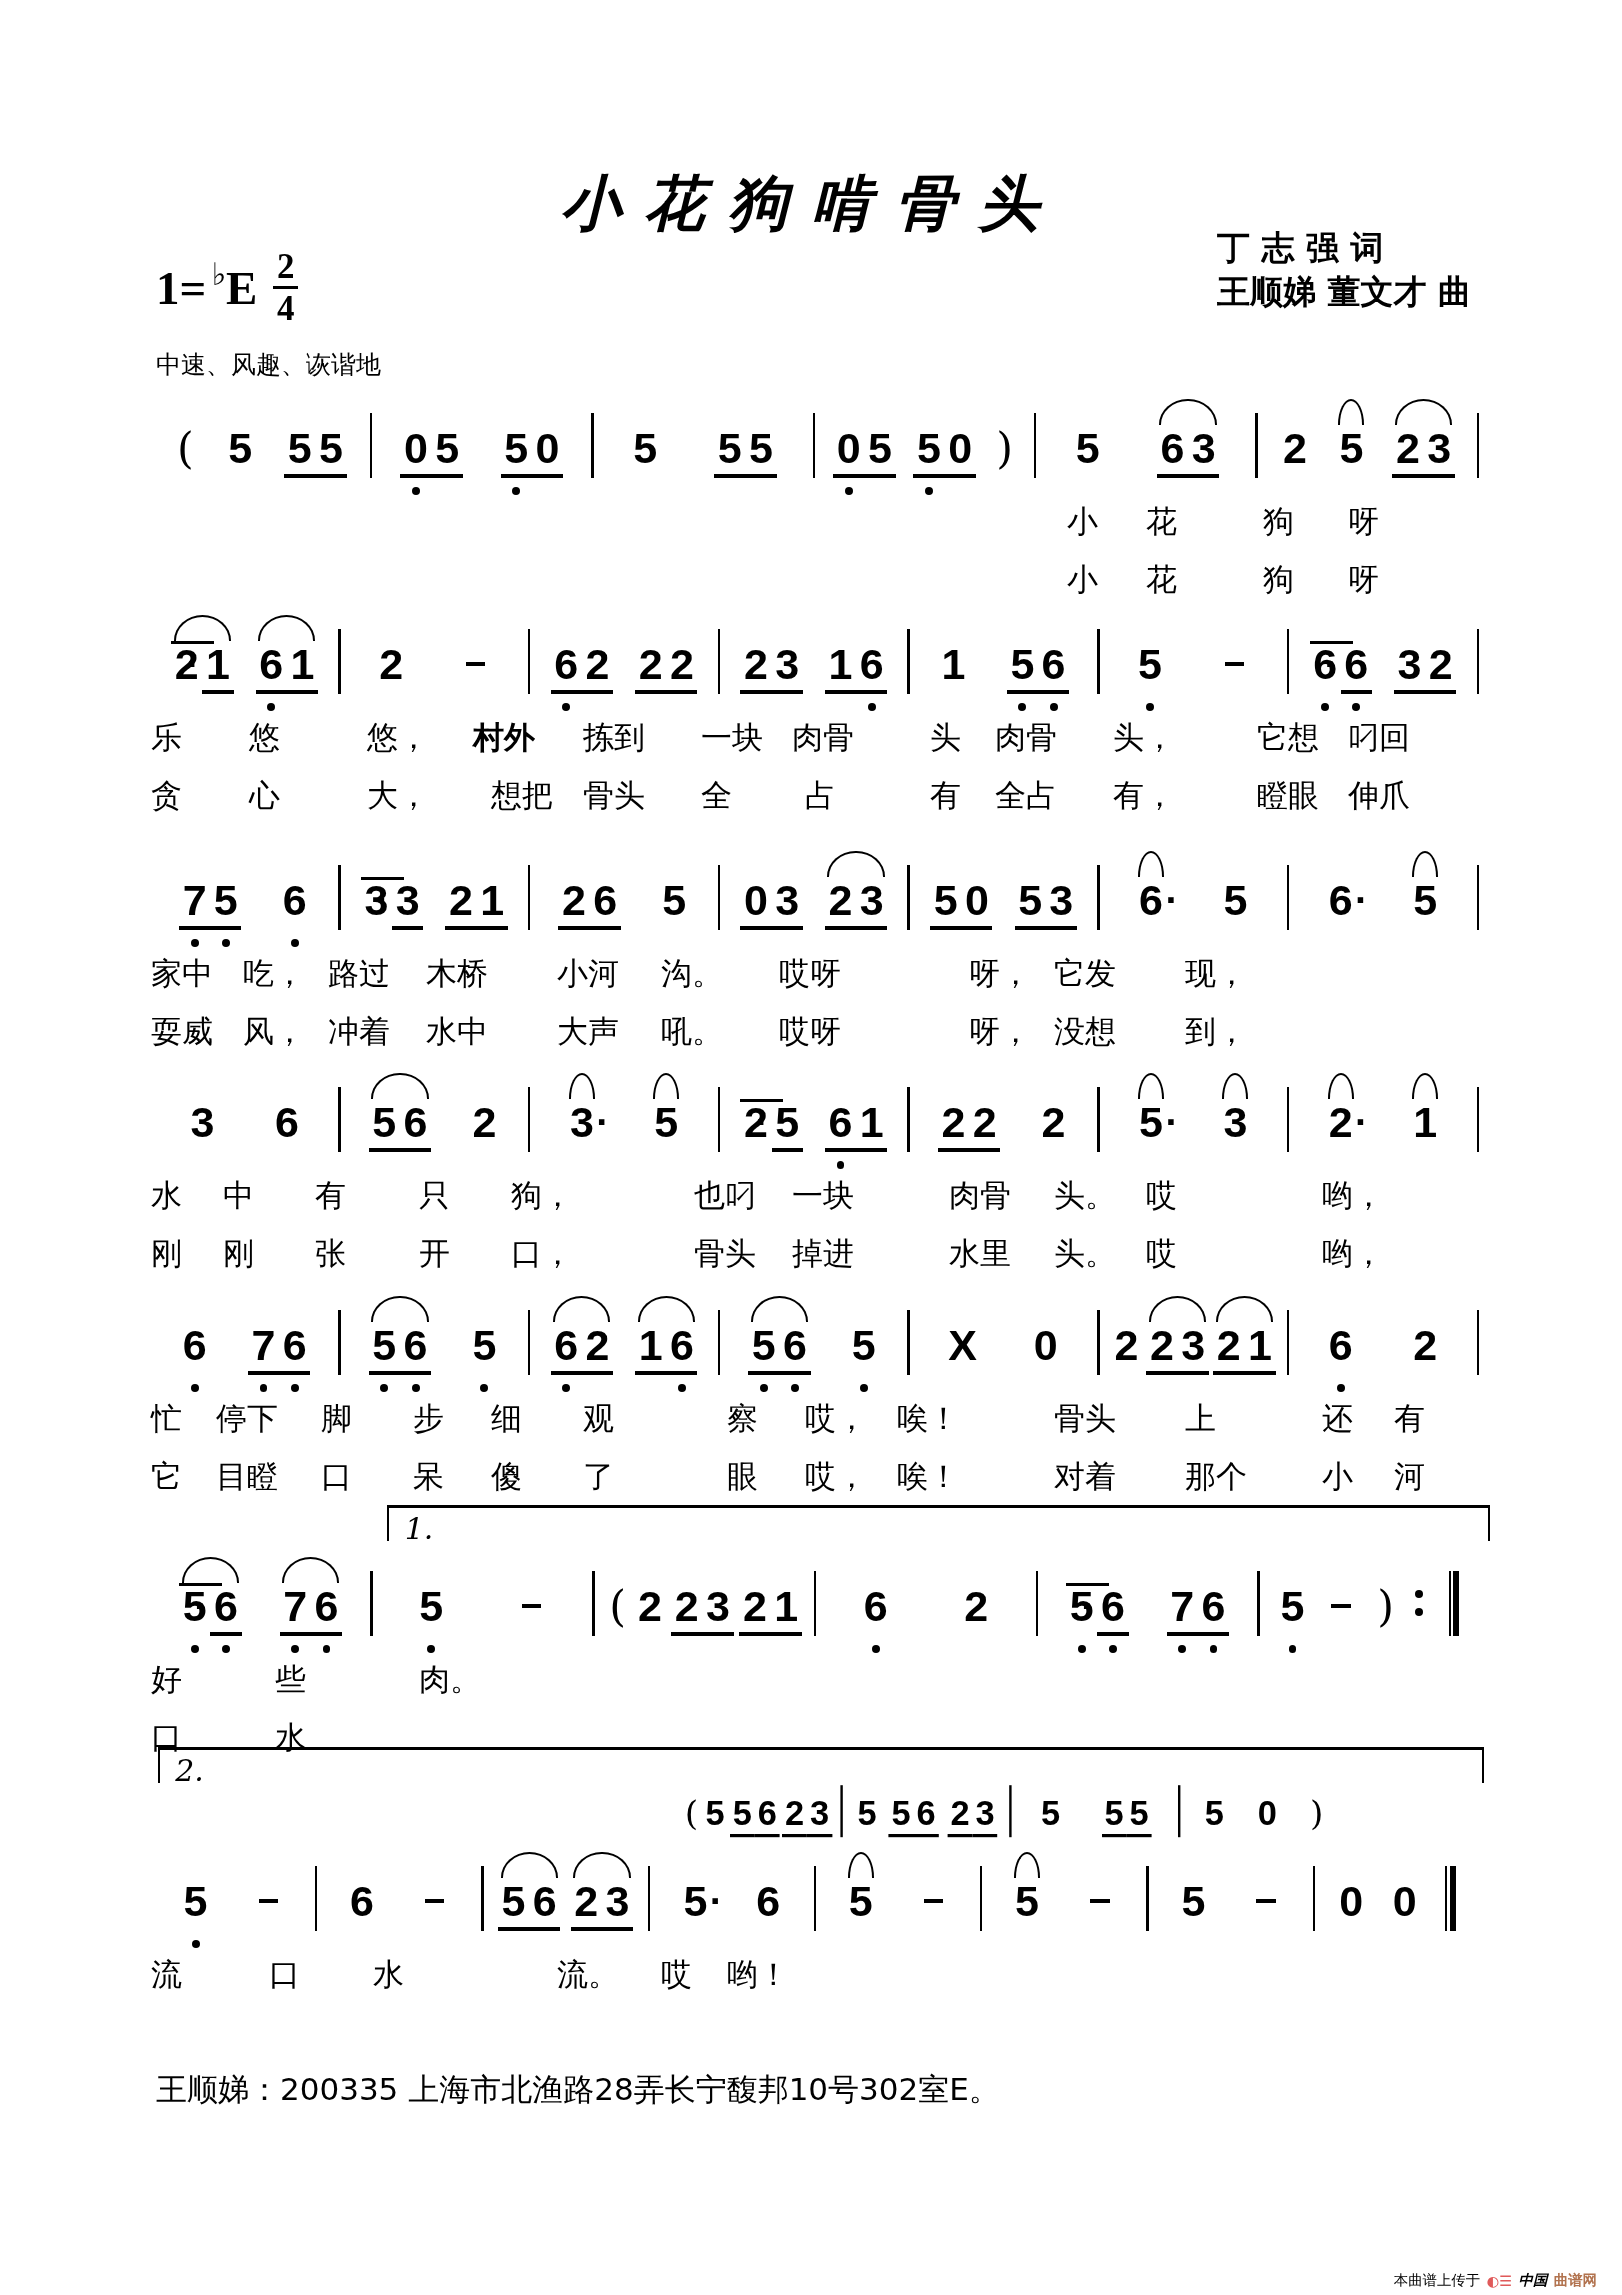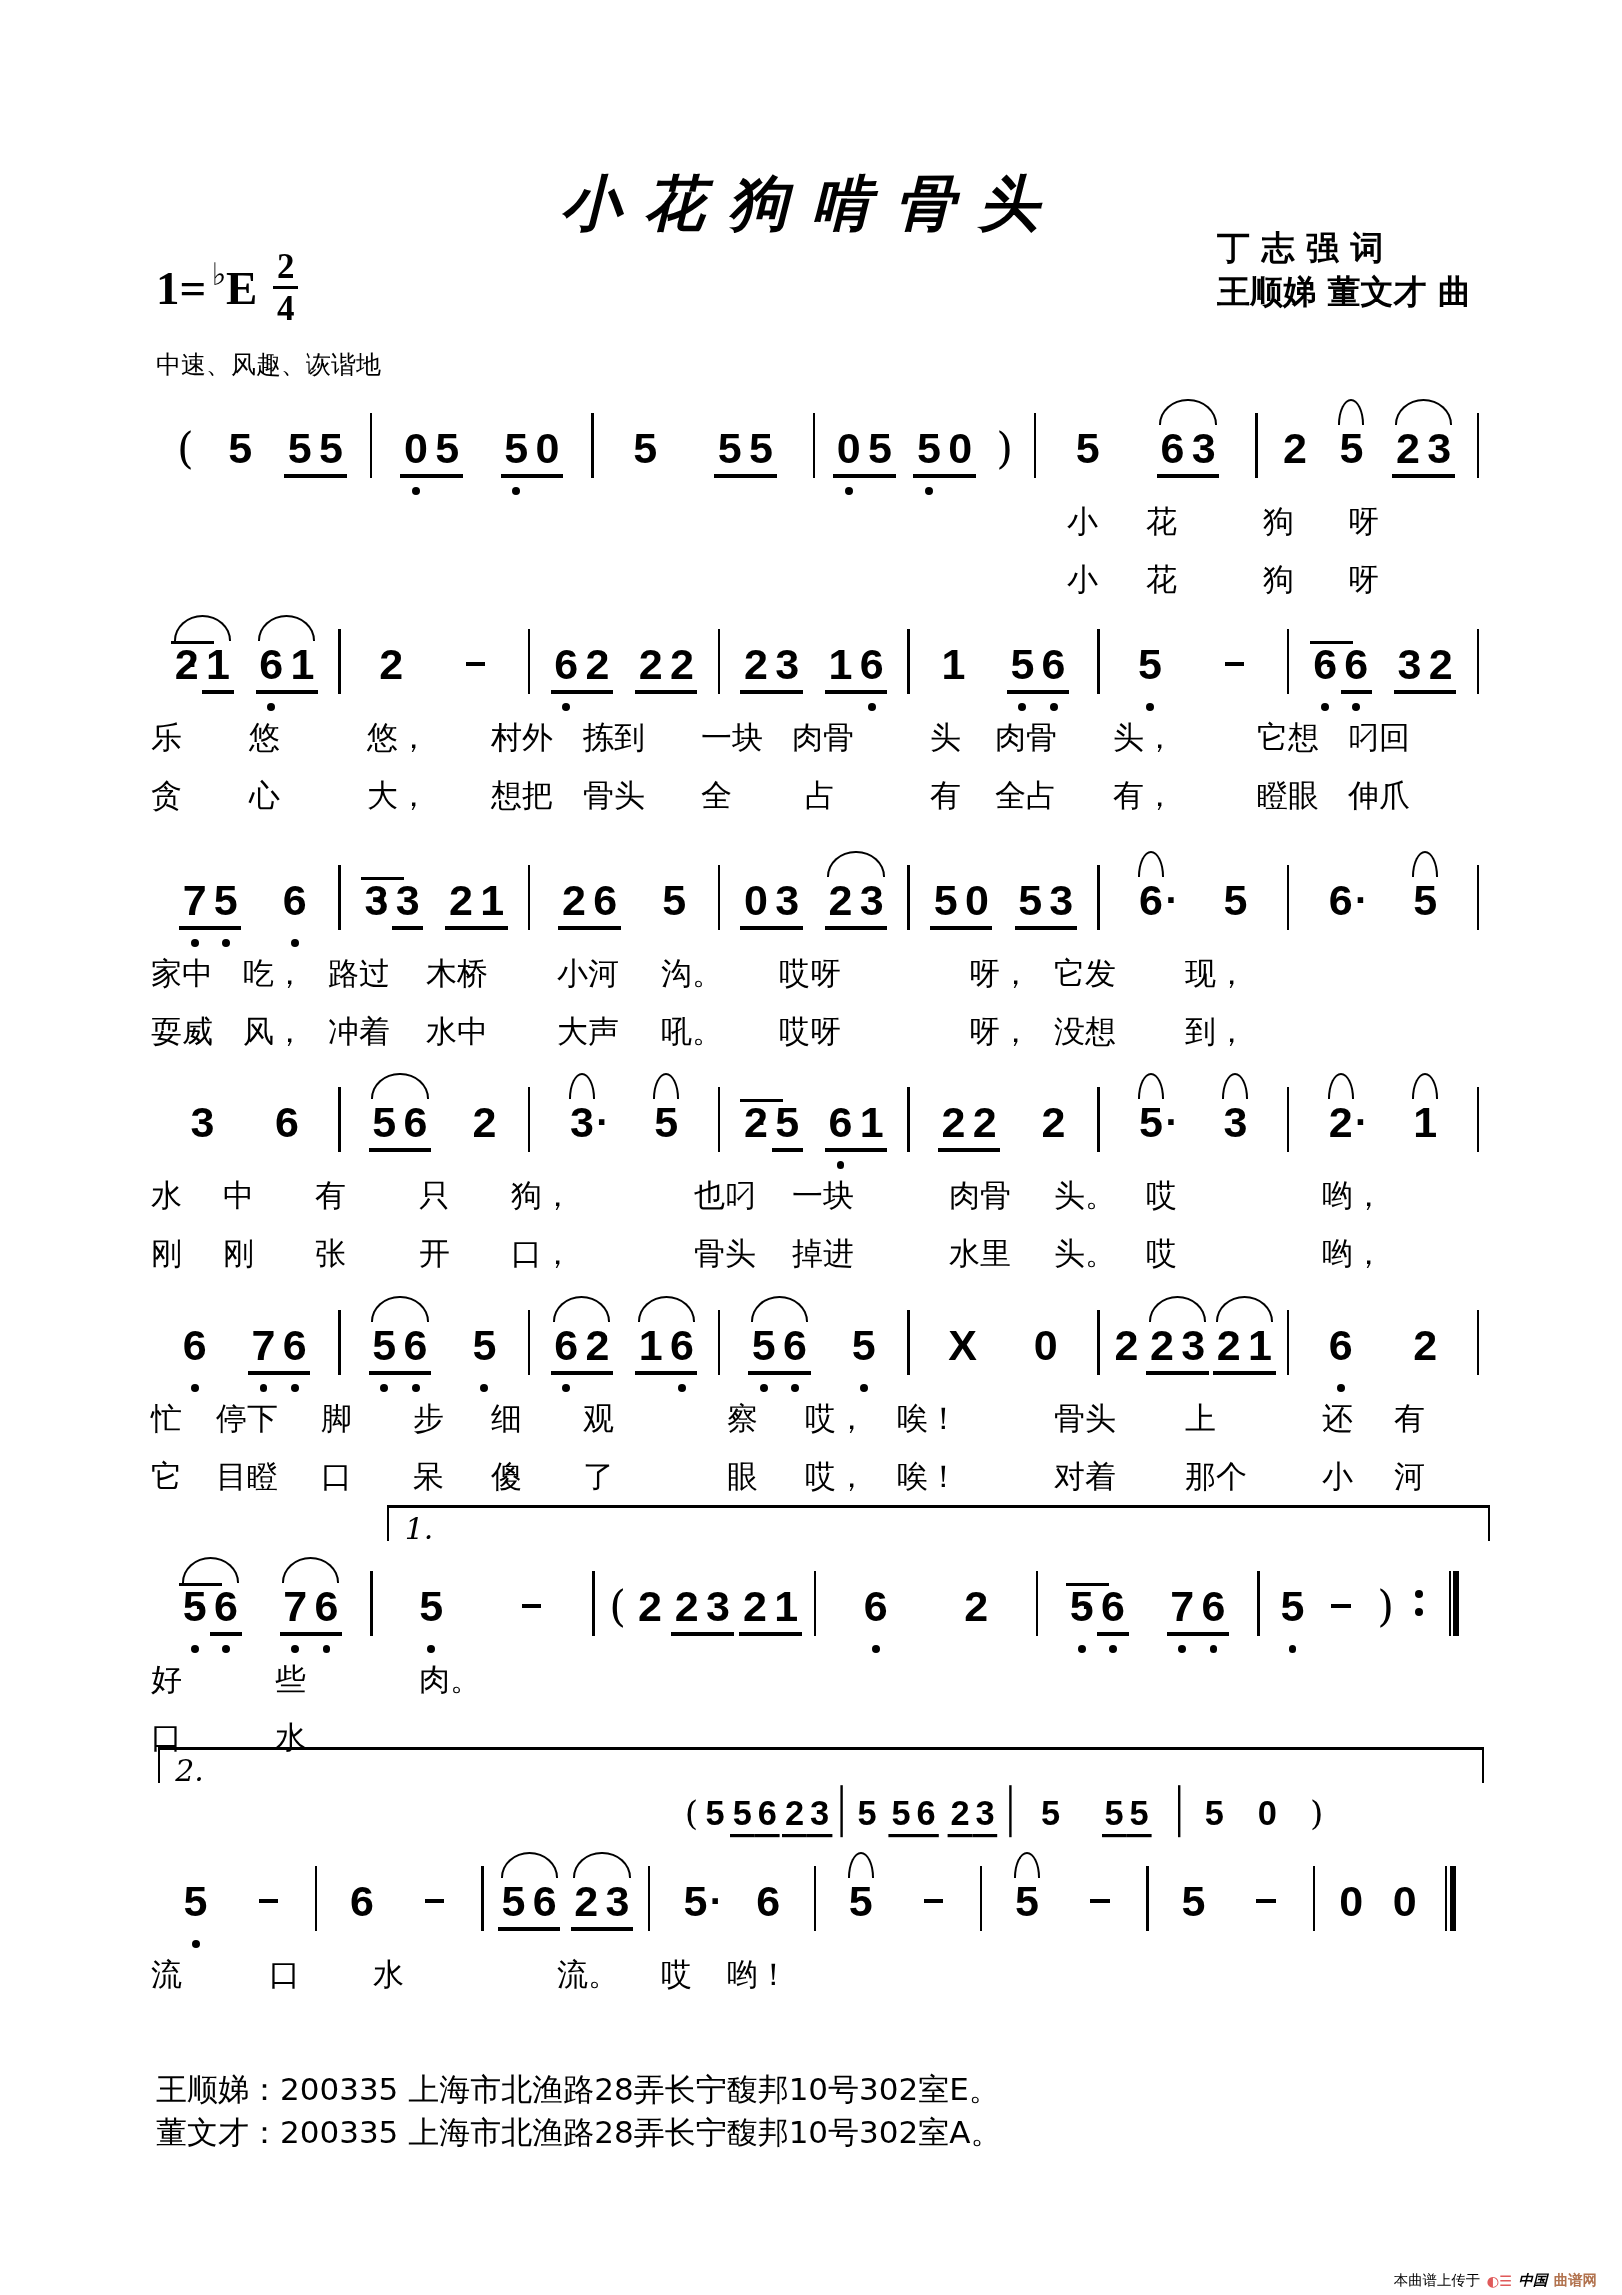--- a/index.html
+++ b/index.html
@@ -217,21 +217,21 @@
             <span class="n u1">3</span>
             <span class="n u1">2</span>
           </span>
         </div>
         <span class="bl"></span>
       </div>
       <div class="lyr" style="position: relative; margin-top: 30px;">
         <span style="left: 0px;">乐</span>
         <span style="left: 98px;">悠</span>
         <span style="left: 216px;">悠，</span>
-        <span style="left: 340px;">村外</span>
+        <span style="left: 322px; font-weight: bold;">村外</span>
         <span style="left: 432px;">拣到</span>
         <span style="left: 550px;">一块</span>
         <span style="left: 641px;">肉骨</span>
         <span style="left: 779px;">头</span>
         <span style="left: 844px;">肉骨</span>
         <span style="left: 962px;">头，</span>
         <span style="left: 1106px;">它想</span>
         <span style="left: 1197px;">叼回</span>
       </div>
       <div class="lyr" style="position: relative; margin-top: 17px;">
@@ -781,21 +781,20 @@
         <span style="left: 222px;">水</span>
         <span style="left: 406px;">流。</span>
         <span style="left: 510px;">哎</span>
         <span style="left: 576px;">哟！</span>
       </div>
     </div>
   </div>
 
 <div class="footer">
   <div>王顺娣：200335 上海市北渔路28弄长宁馥邦10号302室E。</div>
-  <div>董文才：200335 上海市北渔路28弄长宁馥邦10号302室A。</div>
 </div>
 
 <div class="upload">
   <span>本曲谱上传于</span>
   <span class="logo">◐☰</span>
   <span class="cn">中国</span>
   <span class="qp">曲谱网</span>
 </div>
 
 

